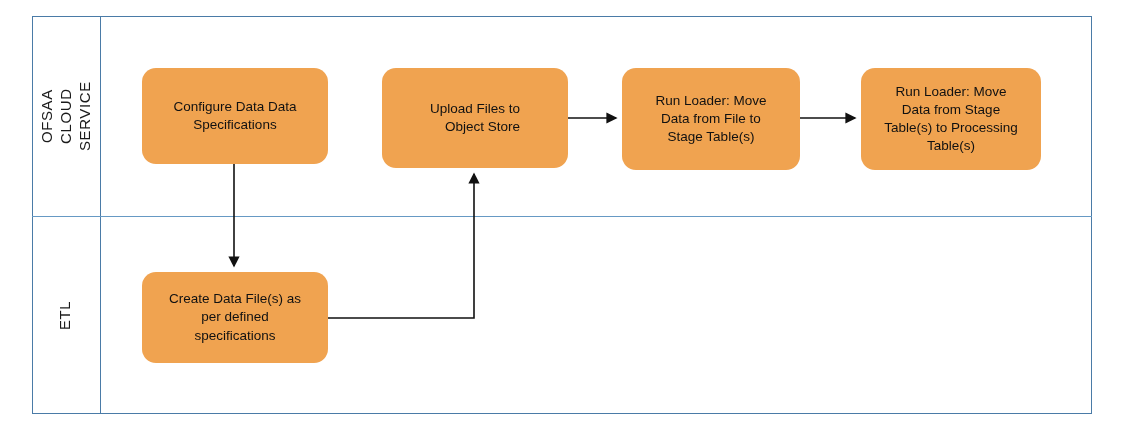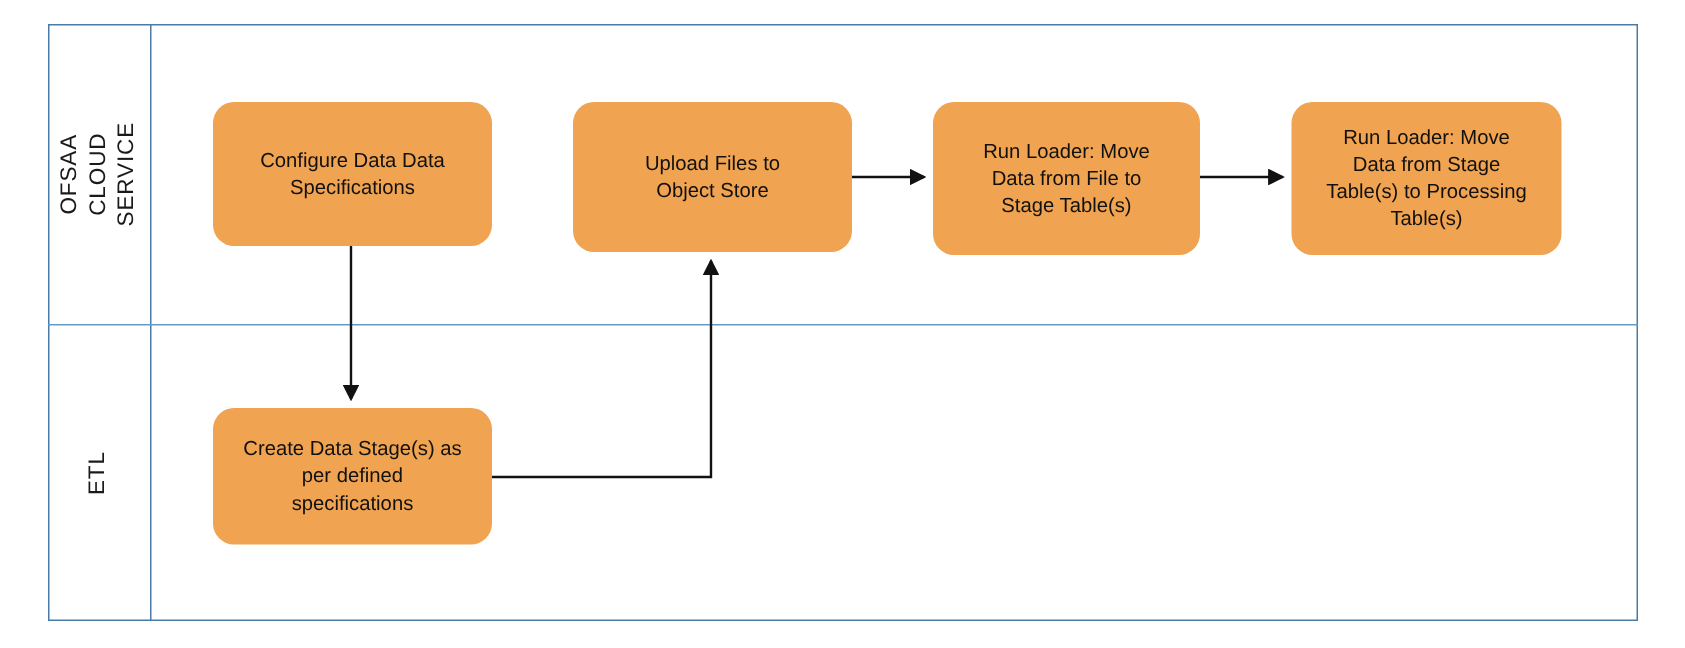--- a/index.html
+++ b/index.html
@@ -79,21 +79,21 @@
     justify-content: center;
     text-align: center;
     color: #111111;
     font-size: 13.5px;
     line-height: 1.35;
     padding: 4px 10px;
     white-space: pre-line;
   }
 
   #box-configure   { left: 142px; top: 68px;  width: 186px; height: 96px; }
-  #box-upload      { left: 382px; top: 68px;  width: 186px; height: 100px; }
+  #box-upload      { left: 382px; top: 68px;  width: 186px; height: 100px; text-align: right; }
   #box-loader-file { left: 622px; top: 68px;  width: 178px; height: 102px; }
   #box-loader-stage{ left: 861px; top: 68px;  width: 180px; height: 102px; }
   #box-create-file { left: 142px; top: 272px; width: 186px; height: 91px; }
 
   
   .conn-svg {
     position: absolute;
     left: 0;
     top: 0;
     width: 1123px;
@@ -142,17 +142,17 @@
 
   <div class="proc-box" id="box-loader-file">Run Loader: Move
 Data from File to
 Stage Table(s)</div>
 
   <div class="proc-box" id="box-loader-stage">Run Loader: Move
 Data from Stage
 Table(s) to Processing
 Table(s)</div>
 
-  <div class="proc-box" id="box-create-file">Create Data Stage(s) as
+  <div class="proc-box" id="box-create-file">Create Data File(s) as
 per defined
 specifications</div>
 
 </div>
 
 </body></html>

